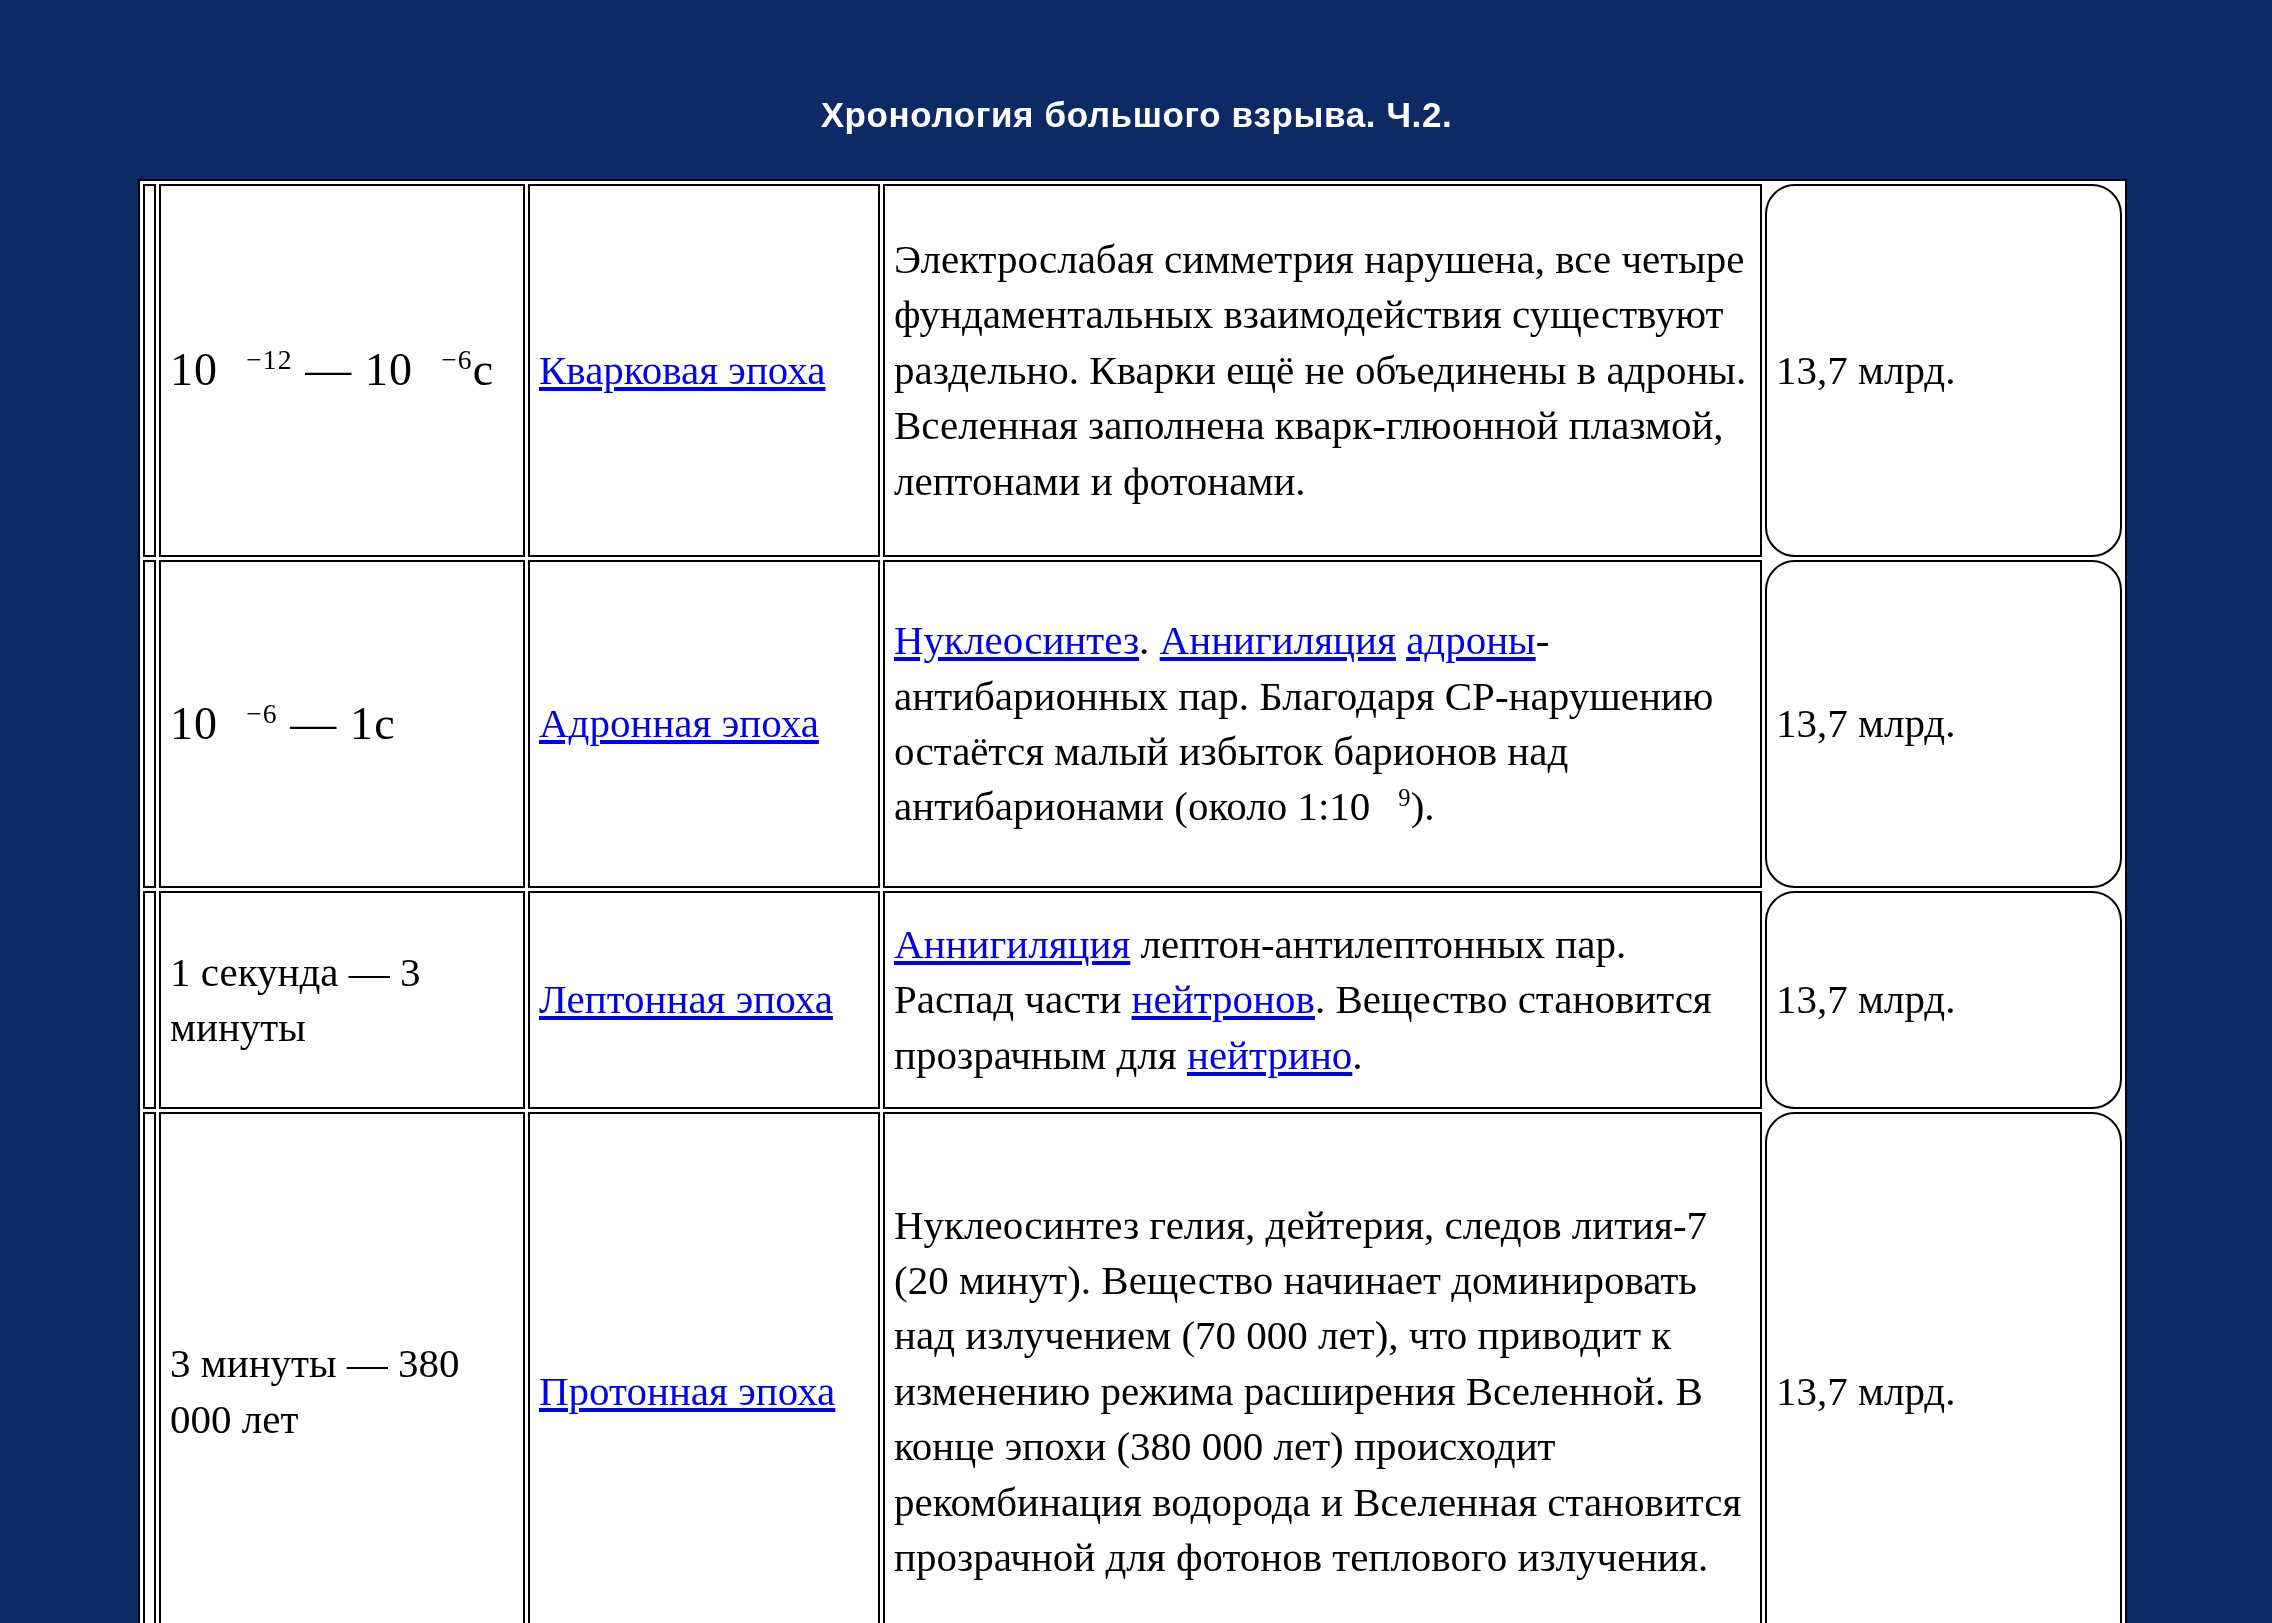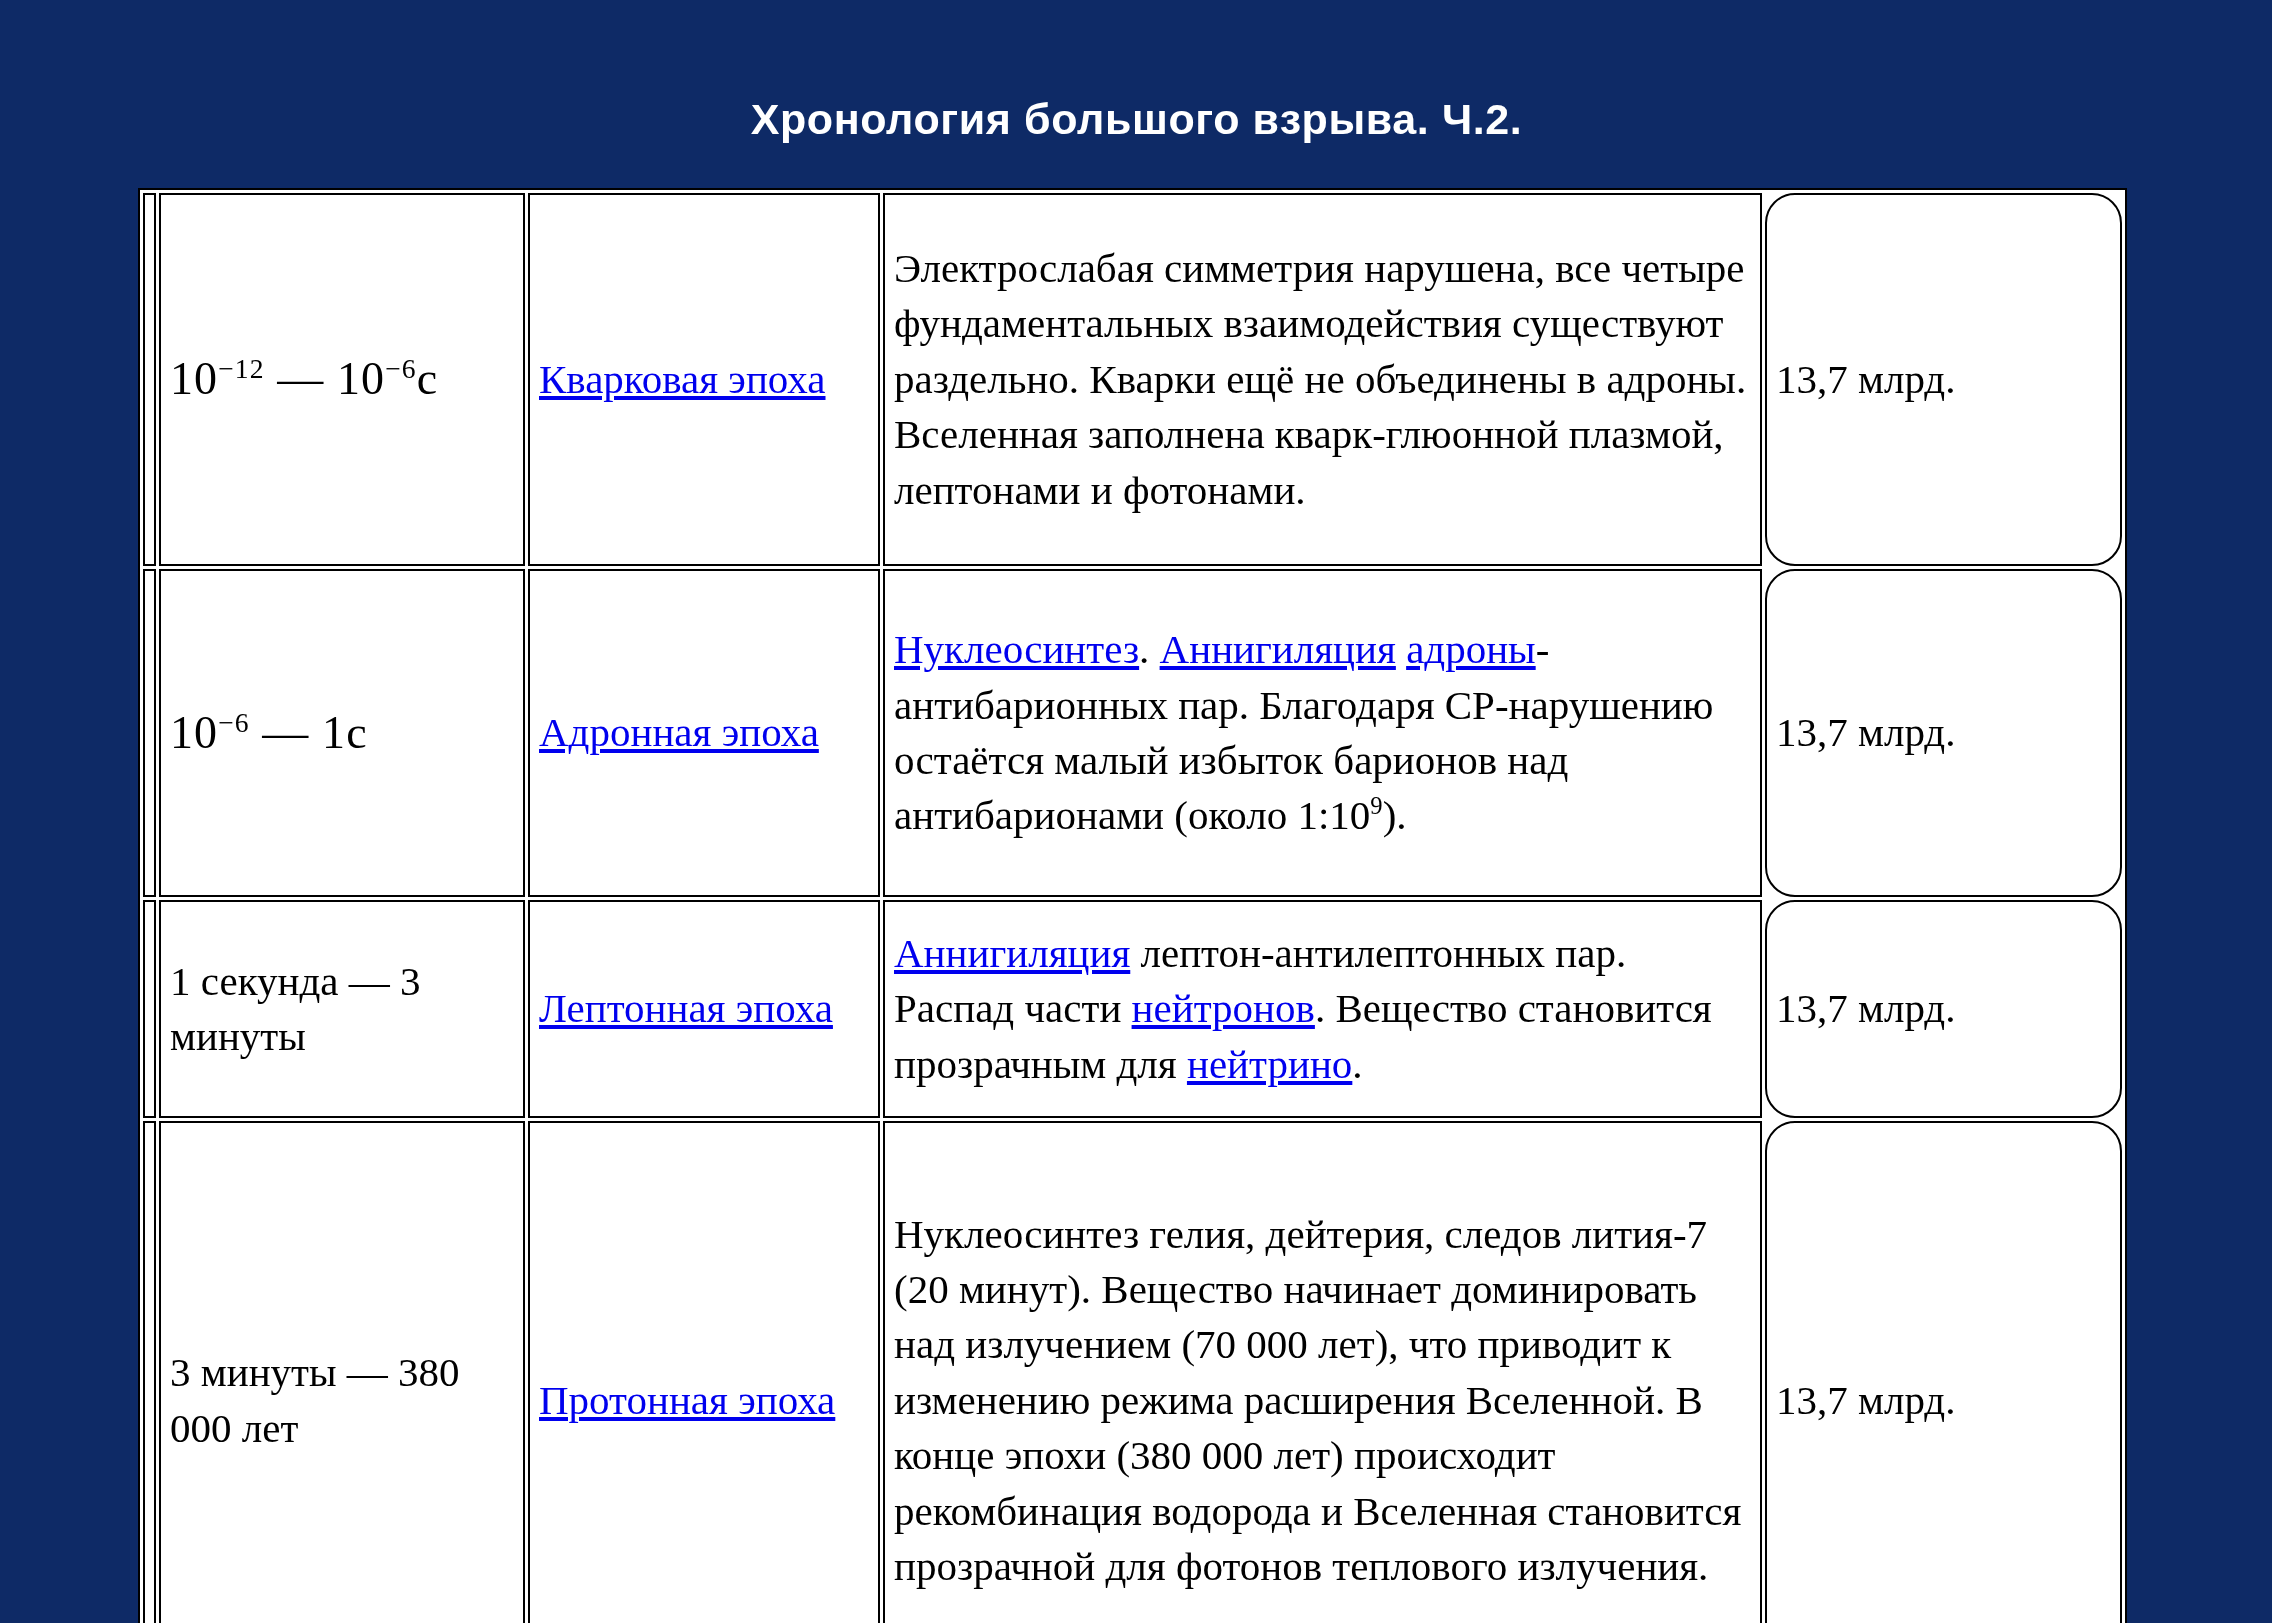--- a/index.html
+++ b/index.html
@@ -10,21 +10,21 @@
     background:#0e2a66;
     overflow:hidden;
     position:relative;
   }
   .page-title{
     padding-top:95px;
     text-align:center;
     color:#ffffff;
     font-family:"Liberation Sans", sans-serif;
     font-weight:bold;
-    font-size:43px;
+    font-size:35px;
     letter-spacing:0.6px;
   }
   table.bigbang{
     margin:44px 0 0 138px;
     border-collapse:separate;
     border-spacing:3.4px;
     background:#ffffff;
     border:2.8px solid #000000;
     font-family:"Liberation Serif", serif;
     font-size:41px;
@@ -50,20 +50,21 @@
   tbody tr:nth-child(4) td{height:513px;}
   a.lnk{
     color:#0000ee;
     text-decoration:underline;
     cursor:pointer;
   }
   sup{
     font-size:60%;
     line-height:0;
     vertical-align:super;
+    margin-left:28px;
   }
 </style>
 </head>
 <body>
 
 <div class="stage">
 
   <div class="page-title">Хронология большого взрыва. Ч.2.</div>
 
   <table class="bigbang">

